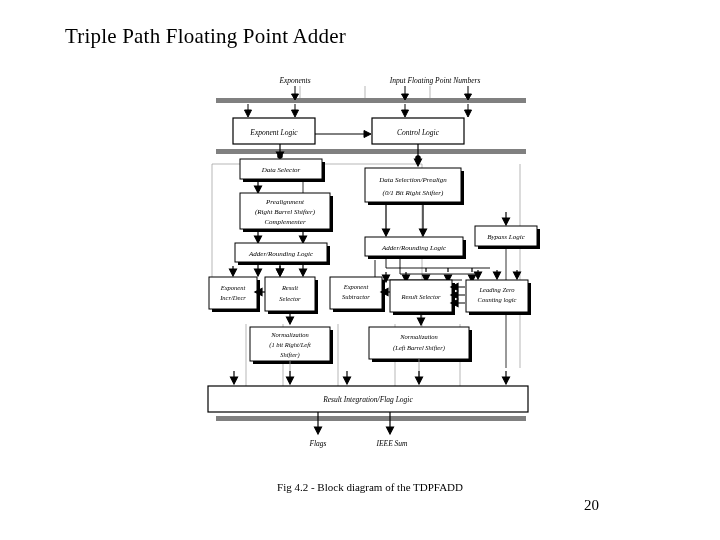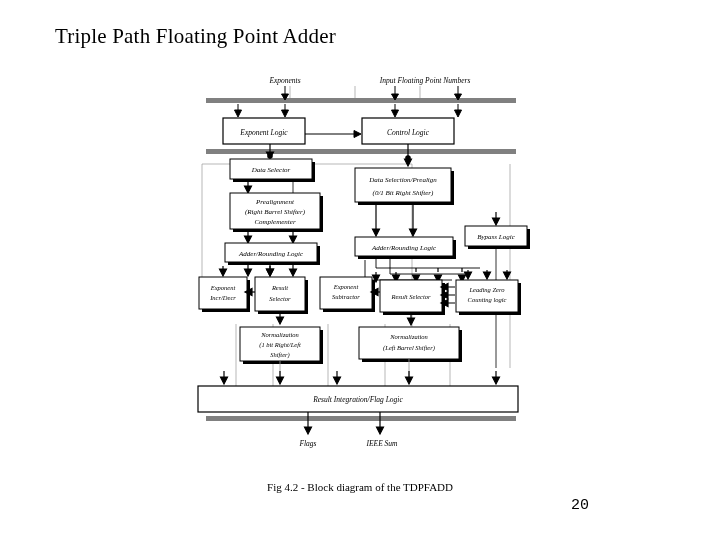--- a/index.html
+++ b/index.html
@@ -10,41 +10,41 @@
   body {
     width: 720px;
     height: 540px;
     position: relative;
     overflow: hidden;
     font-family: "Liberation Serif", "DejaVu Serif", serif;
     color: #000000;
   }
   #slide {
     position: absolute;
-    left: 0; top: 0;
+    left: 10px; top: 0;
     width: 645px;
     height: 540px;
     border-radius: 8px;
   }
   #slide-title {
     position: absolute;
     left: 55px;
     top: 24px;
     font-size: 21px;
     font-family: "Liberation Serif", "DejaVu Serif", serif;
     color: #000000;
     white-space: nowrap;
     letter-spacing: 0.2px;
   }
   #page-number {
     position: absolute;
     right: 56px;
     bottom: 26px;
     font-size: 15px;
-    font-family: Liberation Mono, monospace;
+    font-family: Liberation Serif, serif;
     color: #000000;
   }
   #figure {
     position: absolute;
     left: 180px;
     top: 68px;
     width: 360px;
     height: 400px;
     font-style: italic;
   }

